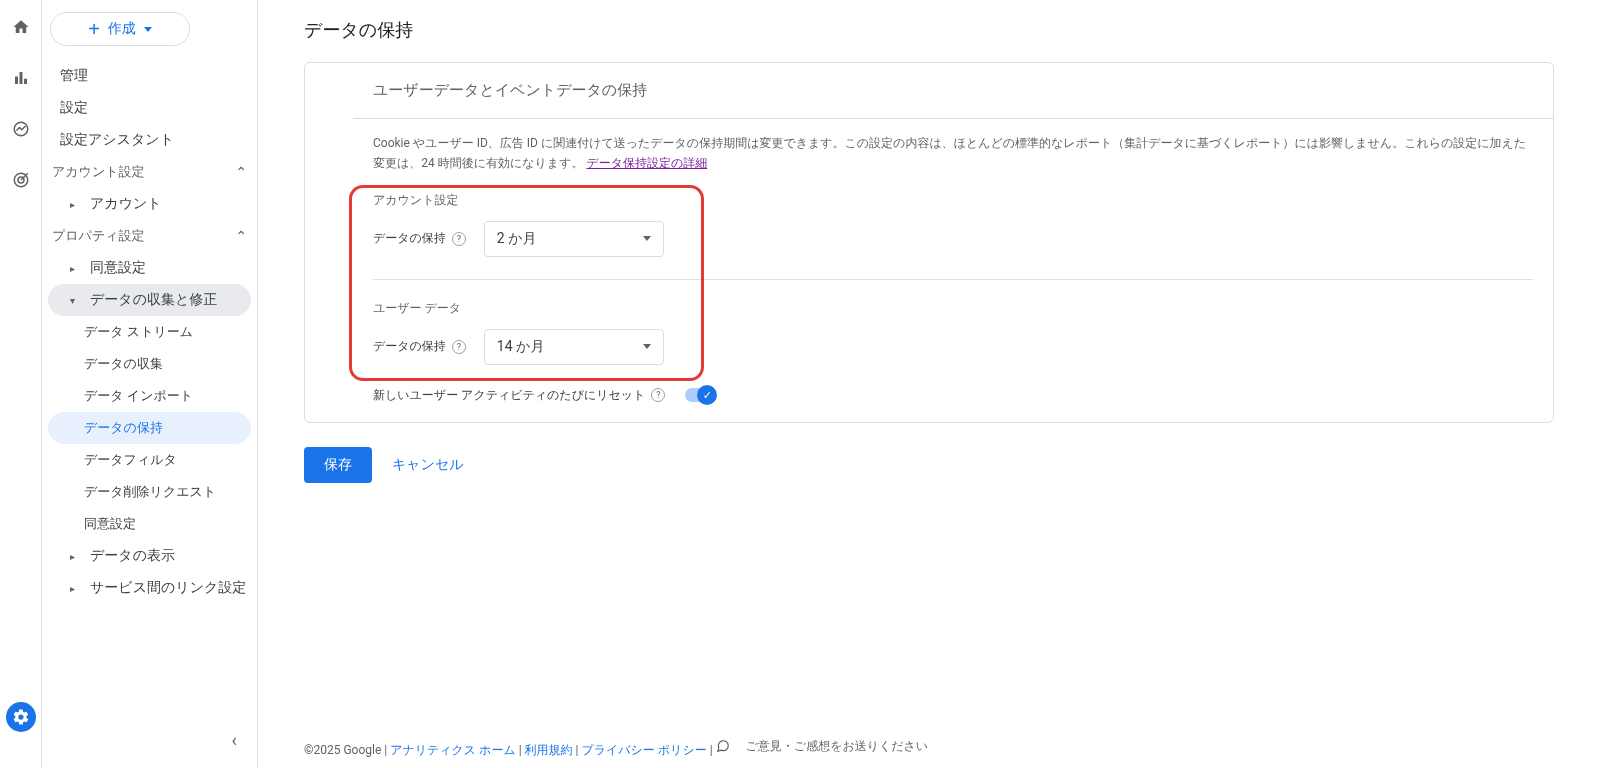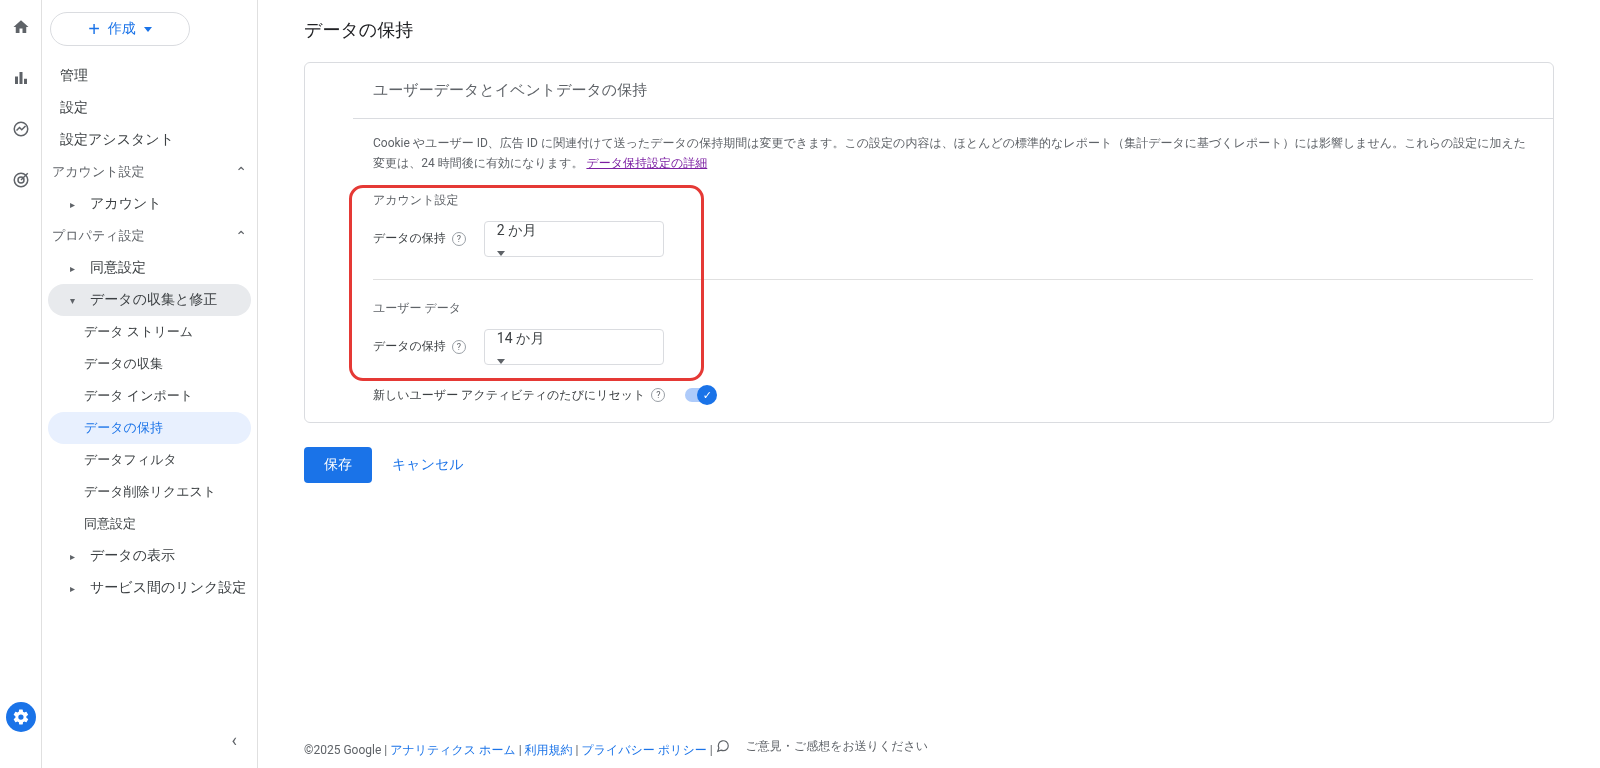--- a/index.html
+++ b/index.html
@@ -26,21 +26,21 @@
     .card { border: 1px solid #dadce0; border-radius: 6px; margin-bottom: 24px; padding-left: 48px; }
     .card-hd { padding: 18px 20px; border-bottom: 1px solid #dadce0; font-size: 15px; color: #5f6368; font-weight: 400; }
     .card-body { padding: 14px 20px 18px; position: relative; }
     .desc { font-size: 12px; color: #5f6368; line-height: 1.7; margin-bottom: 18px; }
     .desc a { color: #7b1fa2; text-decoration: underline; cursor: pointer; }
     .highlight-box { position: absolute; left: -4px; top: 66px; width: 355px; height: 196px; border: 3px solid #e53935; border-radius: 14px; pointer-events: none; }
     .grp-title { font-size: 12px; color: #5f6368; margin-bottom: 12px; }
     .row { display: flex; align-items: center; gap: 6px; margin-bottom: 22px; }
     .row-label { font-size: 12px; color: #3c4043; }
     .help { width: 14px; height: 14px; border: 1px solid #9aa0a6; border-radius: 50%; font-size: 9px; display: inline-flex; align-items: center; justify-content: center; color: #5f6368; cursor: pointer; }
-    .select { margin-left: 12px; height: 36px; min-width: 180px; border: 1px solid #dadce0; border-radius: 4px; background: #fff; display: inline-flex; align-items: flex-start; justify-content: space-between; padding: 0 12px; font-size: 14px; color: #3c4043; cursor: pointer; flex-direction: column; }
+    .select { margin-left: 12px; height: 36px; min-width: 180px; border: 1px solid #dadce0; border-radius: 4px; background: #fff; display: inline-flex; align-items: center; justify-content: space-between; padding: 0 12px; font-size: 14px; color: #3c4043; cursor: pointer; }
     .sel-caret { border-top: 5px solid #5f6368; border-left: 4px solid transparent; border-right: 4px solid transparent; }
     hr.div { border: none; border-top: 1px solid #e0e0e0; margin: 0 0 20px 0; }
     .toggle-row { display: flex; align-items: center; gap: 6px; }
     .toggle { width: 30px; height: 14px; background: #aecbfa; border-radius: 10px; position: relative; margin-left: 14px; cursor: pointer; }
     .toggle .knob { position: absolute; right: -2px; top: -3px; width: 20px; height: 20px; border-radius: 50%; background: #1a73e8; display: flex; align-items: center; justify-content: center; color: #fff; font-size: 11px; }
     .actions { display: flex; gap: 20px; align-items: center; }
     .btn-primary { background: #1a73e8; color: #fff; border: none; border-radius: 4px; height: 36px; padding: 0 20px; font-size: 14px; cursor: pointer; }
     .btn-link { background: none; border: none; color: #1a73e8; font-size: 14px; cursor: pointer; }
     .footer { margin-top: auto; padding: 16px 0 10px; text-align: left; font-size: 12px; color: #5f6368; }
     .footer a { color: #1a73e8; text-decoration: none; cursor: pointer; }

